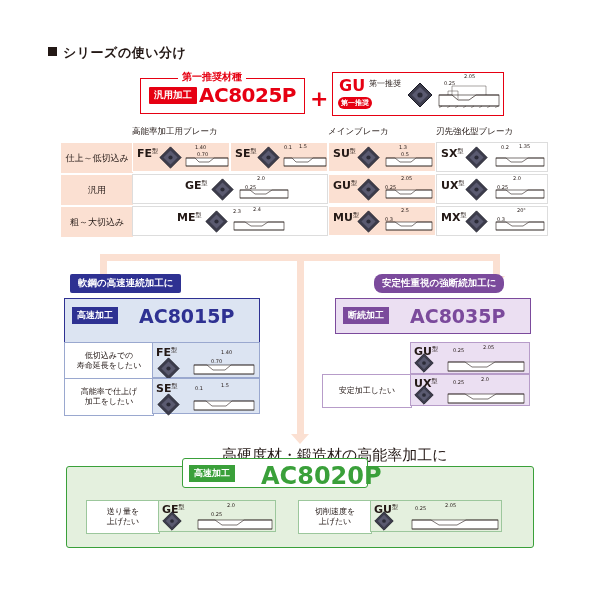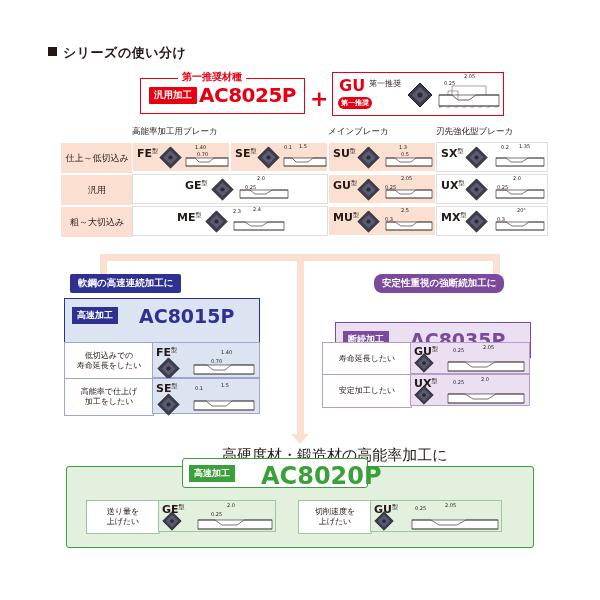--- a/index.html
+++ b/index.html
@@ -39,21 +39,21 @@
 
   
   .bluehdr{position:absolute;background:#2e3192;color:#fff;font-weight:bold;font-size:9.5px;padding:3px 8px;border-radius:2px;}
   .bluebox{border:1.6px solid #2e3192;background:#dce4f2;}
   .tagblue{background:#2e3192;color:#fff;font-weight:bold;font-size:9px;padding:2px 5px;}
   .bluenum{font-size:19px;font-weight:bold;color:#2e3192;}
   .bluesub{position:absolute;background:#ffffff;border:1px solid #9aa8cf;font-size:8px;color:#231815;display:flex;align-items:center;justify-content:center;text-align:center;line-height:1.25;}
 
   
   .purphdr{position:absolute;background:#7b4a9c;color:#fff;font-weight:bold;font-size:9.5px;padding:3px 8px;border-radius:8px;}
-  .purpbox{border:1.6px solid #7b4a9c;background:#ebdff2;margin-top:24px;}
+  .purpbox{border:1.6px solid #7b4a9c;background:#ebdff2;}
   .tagpurp{background:#7b4a9c;color:#fff;font-weight:bold;font-size:9px;padding:2px 5px;}
   .purpnum{font-size:19px;font-weight:bold;color:#7b4a9c;}
   .purpsub{position:absolute;background:#ffffff;border:1px solid #b79cc9;font-size:8px;color:#231815;display:flex;align-items:center;justify-content:center;text-align:center;line-height:1.25;}
 
   
   .greenhdr{position:absolute;font-size:15px;color:#231815;}
   .greenbox{border:1.6px solid #3aa03a;background:#e4f0de;}
   .taggreen{background:#3aa03a;color:#fff;font-weight:bold;font-size:9px;padding:2px 5px;}
   .greennum{font-size:24px;font-weight:bold;color:#3aa03a;}
   .greensub{position:absolute;background:#ffffff;border:1px solid #9cc79c;font-size:8px;color:#231815;display:flex;align-items:center;justify-content:center;text-align:center;line-height:1.25;}
@@ -328,21 +328,20 @@
     <div class="dims" style="left:42px;top:6px;">0.1</div>
     <div class="dims" style="left:68px;top:3px;">1.5</div>
   </div>
 
   <div class="purphdr" style="left:374px;top:274px;">安定性重視の強断続加工に</div>
   <div class="box purpbox" style="left:335px;top:298px;width:196px;height:36px;">
     <div class="tagpurp" style="position:absolute;left:7px;top:8px;">断続加工</div>
     <div class="purpnum" style="position:absolute;left:74px;top:6px;">AC8035P</div>
   </div>
 
-  <div class="purpsub" style="left:322px;top:342px;width:88px;height:32px;">寿命延長したい</div>
   <div class="box" style="left:410px;top:342px;width:120px;height:32px;background:#ebdff2;border:1px solid #b79cc9;">
     <div style="position:absolute;left:3px;top:2px;font-size:11px;font-weight:bold;"><span>GU</span><span class="codesup">型</span></div>
     <svg class="chip" style="left:3px;top:10px;width:20px;height:20px;" viewBox="0 0 26 26">
         <polygon points="13,1 25,13 13,25 1,13" fill="#3c3c4c" stroke="#1a1a24" stroke-width="1"></polygon>
         <polygon points="13,5 21,13 13,21 5,13" fill="#5a5a70"></polygon>
         <circle cx="13" cy="13" r="2.4" fill="#2a2a36"></circle>
       </svg>
     <svg style="position:absolute;left:36px;top:10px;" width="78" height="20" viewBox="0 0 78 20">
       <rect x="1" y="9" width="76" height="9" fill="#fff" stroke="#231815" stroke-width="0.6"></rect>
       <path d="M1 9 L18 9 L25 14 L40 14 L48 9 L77 9" fill="none" stroke="#231815" stroke-width="0.6"></path>

